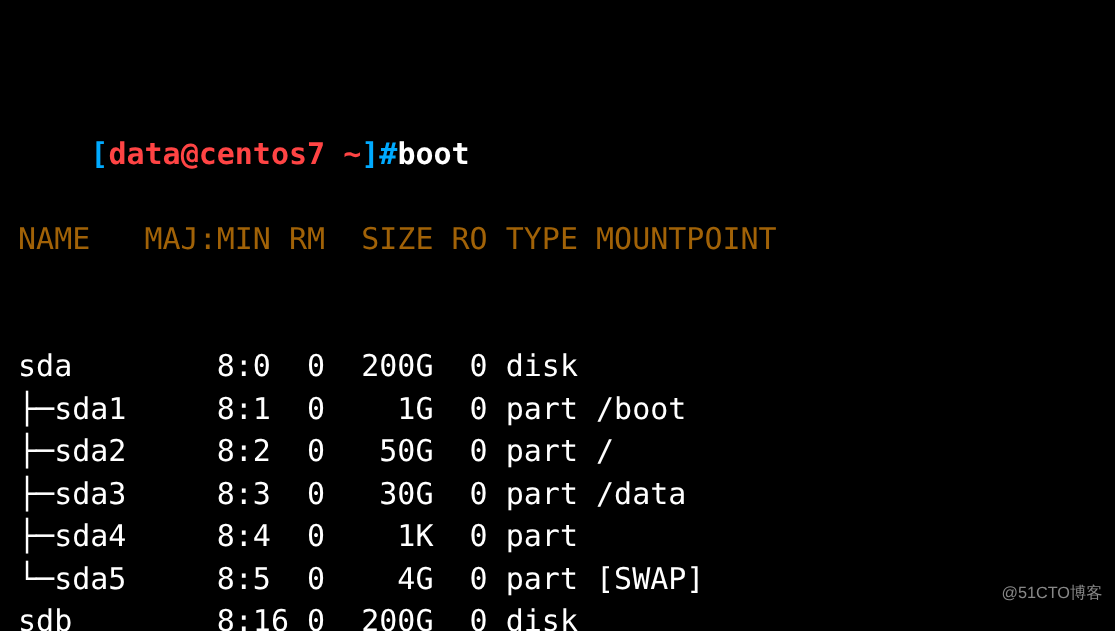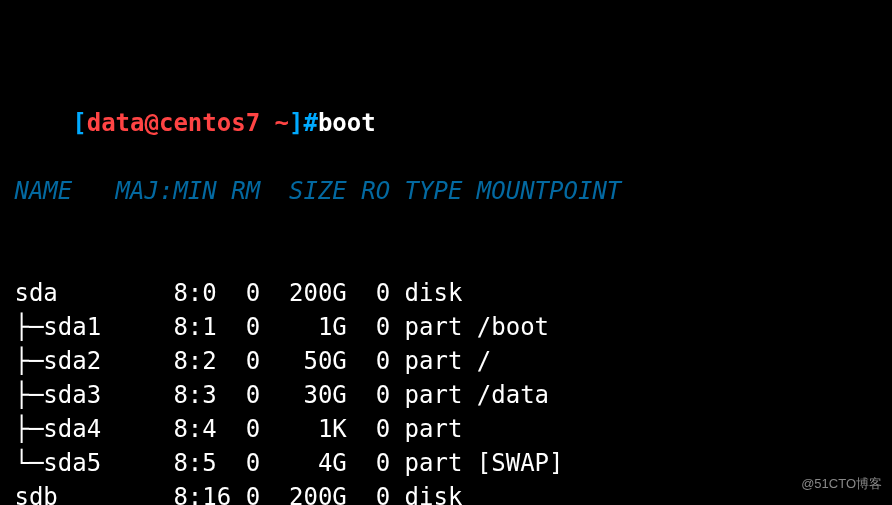--- a/index.html
+++ b/index.html
@@ -14,27 +14,27 @@
     font-family: "DejaVu Sans Mono", "Liberation Mono", Consolas, monospace;
     font-size: 24px;
     line-height: 34px;
     color: #fff;
     white-space: pre;
     padding: 4px 0 0 0;
   }
   .prompt-bracket { color: #00aaff; font-weight: bold; }
   .prompt-user { color: #ff4444; font-weight: bold; }
   .cmd { color: #fff; font-weight: bold; }
-  .header { color: #0369a1; font-style: italic; }
+  .header { color: #a16207; }
   .row { position: relative; height: 34px; }
   .row > span.txt { display: inline; }
   .watermark {
     position: absolute;
     right: 10px;
-    bottom: 12px;
+    bottom: 22px;
     color: #888;
     font-family: Arial, sans-serif;
     font-size: 13px;
   }
 </style>
 </head>
 <body>
 
 <div class="terminal">
   <div class="row">

